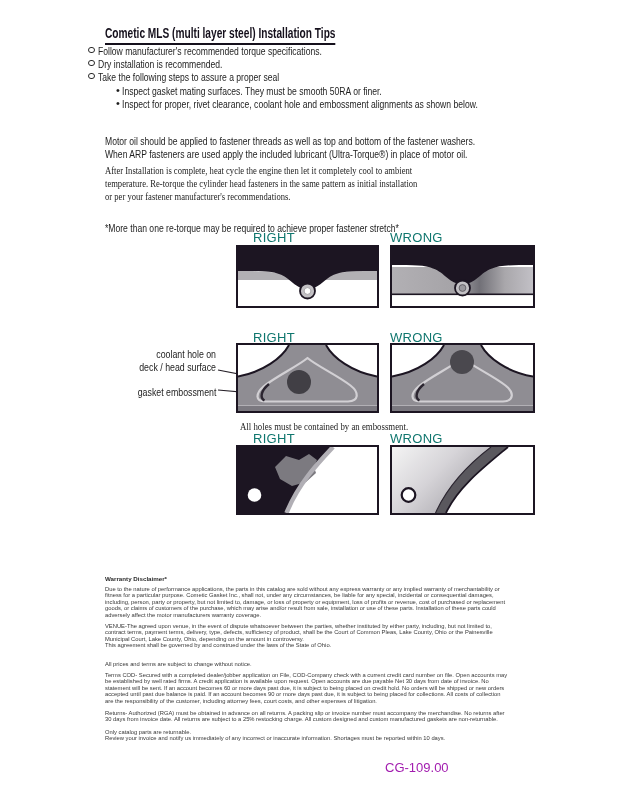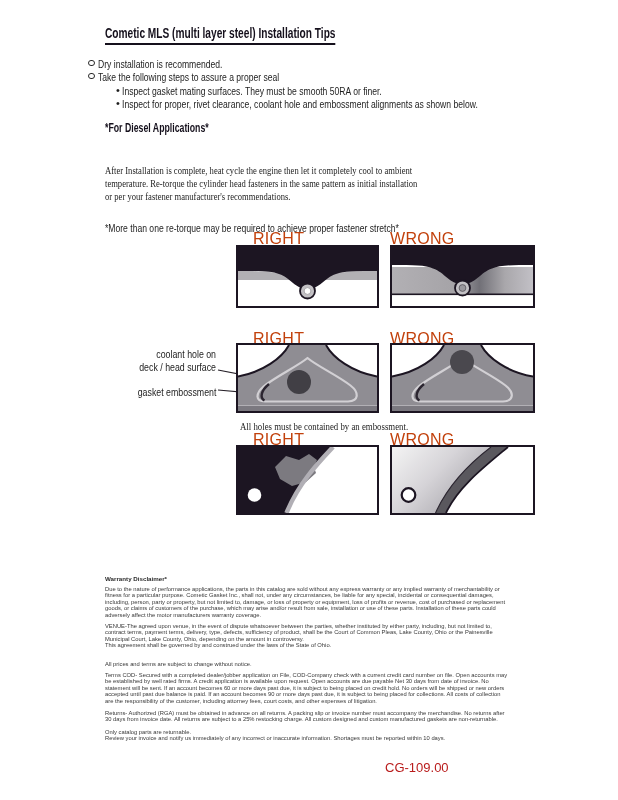--- a/index.html
+++ b/index.html
@@ -9,57 +9,61 @@
   
   .cond{display:inline-block;transform-origin:0 0;white-space:pre-line;}
   .cond-r{display:inline-block;transform-origin:100% 0;white-space:pre-line;text-align:right;}
   .s70{transform:scaleX(.70);}
   .s78{transform:scaleX(.78);}
   .s80{transform:scaleX(.80);}
   .t-title{font-size:14.5px;font-weight:bold;color:#15101c;border-bottom:2px solid #15101c;padding-bottom:2px;}
   .t-h2{font-size:12.5px;font-weight:bold;color:#15101c;}
   .t-body{font-size:11px;line-height:13px;}
   .t-caption{font-size:11px;line-height:12.5px;color:#1d1d1d;}
-  .t-label{font-size:16px;color:#c2410c;letter-spacing:.3px;}
+  .t-label{font-size:13px;color:#0f766e;letter-spacing:.3px;}
   .t-tiny{font-size:5.8px;line-height:6.4px;color:#383838;}
   .t-tinyhead{font-size:6.2px;font-weight:bold;color:#2a2a2a;}
-  .t-code{font-size:13px;color:#b91c1c;}
+  .t-code{font-size:13px;color:#a21caf;}
   .bullet-line{position:absolute;left:88px;white-space:nowrap;}
   .sub-line{position:absolute;left:116px;white-space:nowrap;}
   .obullet{display:inline-block;width:4.5px;height:4.5px;border:1px solid #2a2a2a;border-radius:50%;
            margin-right:3px;margin-bottom:1px;vertical-align:1px;}
   .fbullet{font-size:11px;margin-right:2px;vertical-align:1px;}
   .dbox{position:absolute;border:2px solid #1c1522;background:#fff;box-sizing:border-box;}
   .dbox svg{display:block;width:100%;height:100%;}
   .ptr-label{position:absolute;right:402px;text-align:right;}
 </style>
 </head>
 <body>
 
 <div class="page">
 
   <div class="abs" style="left:105px;top:24px;">
     <span class="cond s70 t-title">Cometic MLS (multi layer steel) Installation Tips</span>
   </div>
 
+  <div class="bullet-line t-body" style="top:45px;">
+    <span class="obullet"></span><span class="cond s78">Follow manufacturer's recommended torque specifications.</span>
+  </div>
   <div class="bullet-line t-body" style="top:58px;">
     <span class="obullet"></span><span class="cond s78">Dry installation is recommended.</span>
   </div>
   <div class="bullet-line t-body" style="top:71px;">
     <span class="obullet"></span><span class="cond s78">Take the following steps to assure a proper seal</span>
   </div>
   <div class="sub-line t-body" style="top:84px;">
     <span class="fbullet">•</span><span class="cond s78">Inspect gasket mating surfaces.  They must be smooth 50RA or finer.</span>
   </div>
   <div class="sub-line t-body" style="top:97px;">
     <span class="fbullet">•</span><span class="cond s78">Inspect for proper, rivet clearance, coolant hole and embossment alignments as shown below.</span>
   </div>
 
-  <div class="abs" style="left:105px;top:118px;">
-    <span class="cond s70 t-h2">*For Diesel Applications*</span>
+  <div class="abs" style="left:105px;top:135px;">
+    <span class="cond s78 t-body">Motor oil should be applied to fastener threads as well as top and bottom of the fastener washers.
+When ARP fasteners are used apply the included lubricant (Ultra-Torque®) in place of motor oil.</span>
   </div>
   <div class="abs" style="left:105px;top:164px;font-family:Liberation Serif, serif;">
     <span class="cond s78 t-body">After Installation is complete, heat cycle the engine then let it completely cool to ambient
 temperature. Re-torque the cylinder head fasteners in the same pattern as initial installation
 or per your fastener manufacturer's recommendations.</span>
   </div>
   <div class="abs" style="left:105px;top:218px;text-align:right;">
     <span class="cond s78 t-body">*More than one re-torque may be required to achieve proper fastener stretch*</span>
   </div>
 

